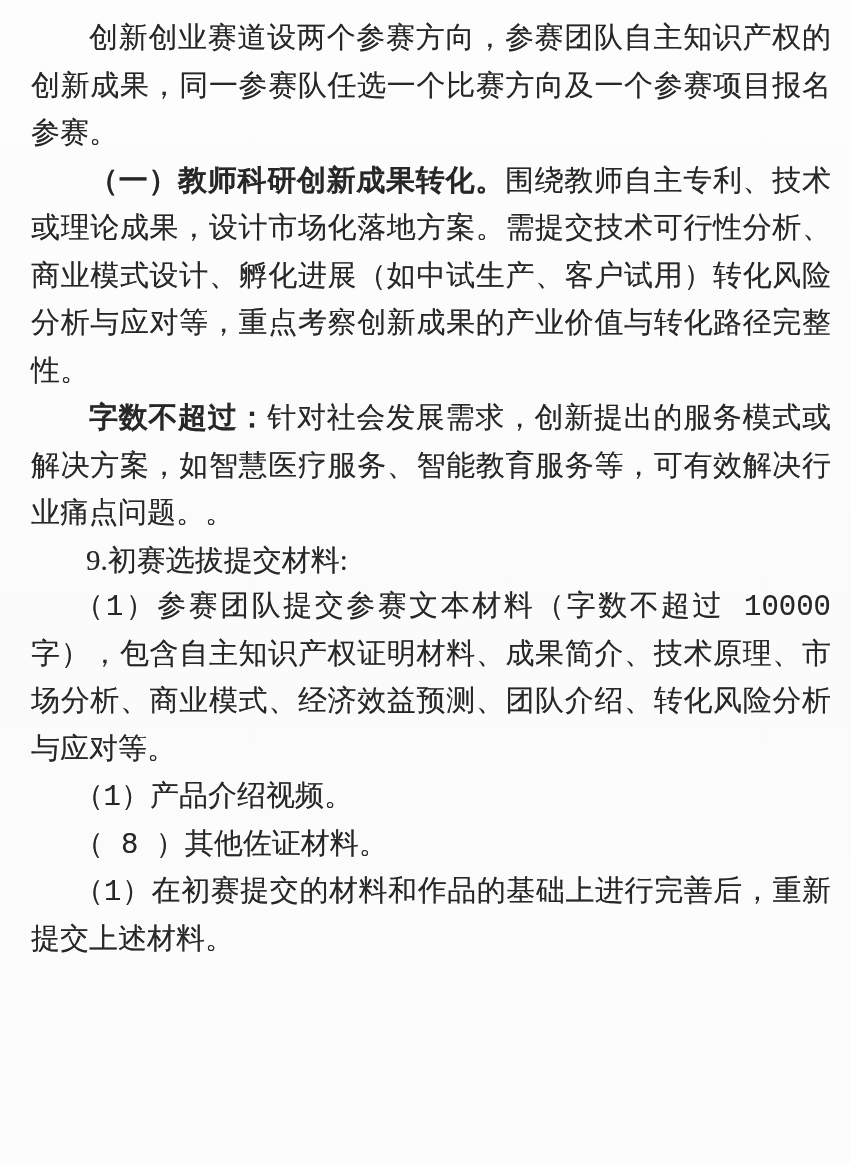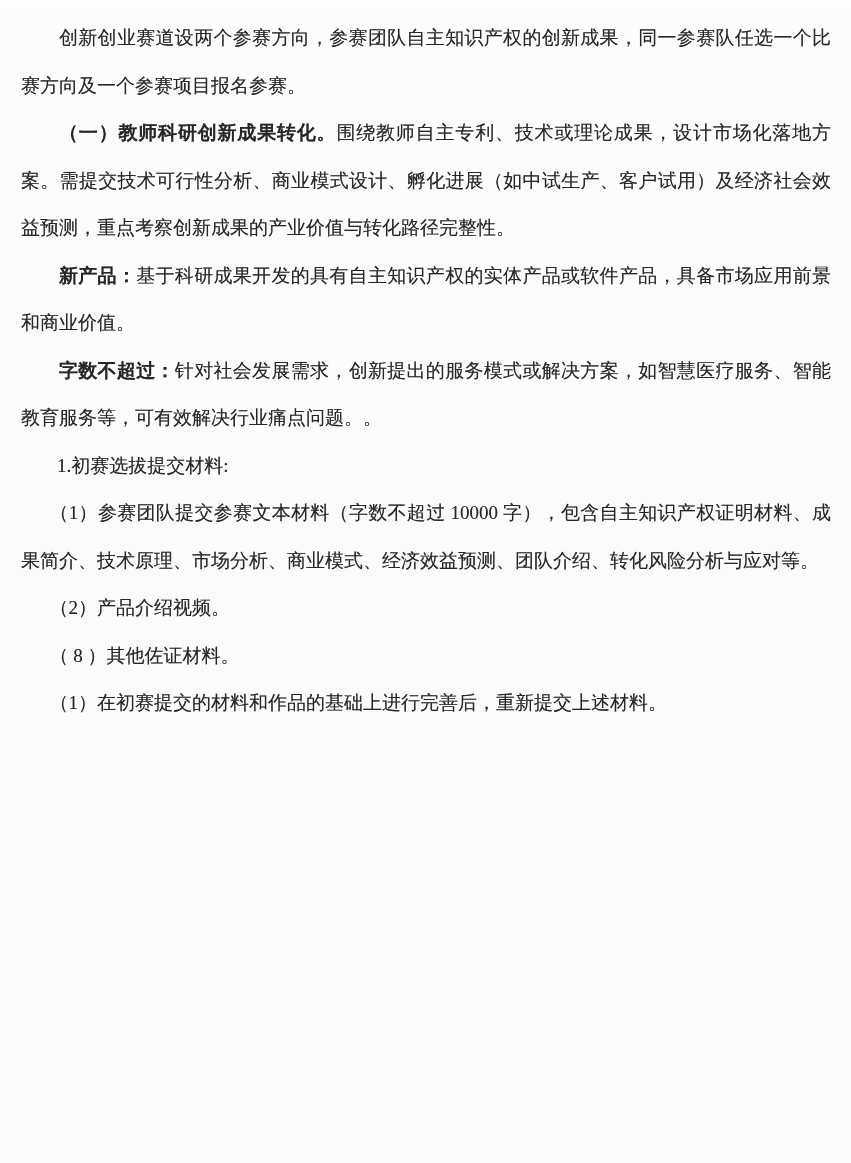--- a/index.html
+++ b/index.html
@@ -6,63 +6,63 @@
     margin: 0;
     padding: 0;
     background: #fcfcfc;
   }
   .page {
     position: relative;
     box-sizing: border-box;
     width: 851px;
     height: 1163px;
     background: linear-gradient(180deg, #fdfdfd 0%, #fbfbfb 55%, #fcfcfc 100%);
-    padding: 14px 20px 0 21px;
+    padding: 14px 20px 0 31px;
     overflow: hidden;
     font-family: "Liberation Serif", "DejaVu Serif", serif;
-    font-size: 19px;
+    font-size: 29px;
     line-height: 47.5px;
     color: #272727;
     text-shadow: 0 0 0.6px rgba(45,45,45,0.45);
     text-align: justify;
     text-justify: inter-ideograph;
   }
   .page p {
     margin: 0;
     text-indent: 2em;
   }
   .page p.paren-item {
     text-indent: 1.5em;
+    font-family: Liberation Mono, monospace;
   }
   .page p.num-item {
     text-indent: 1.9em;
   }
   .lead {
     font-weight: 700;
     margin-top: 14px;
   }
 </style>
 </head>
 <body>
 
 <div class="page">
 
   <p><span class="lead"></span><span>创新创业赛道设两个参赛方向，参赛团队自主知识产权的创新成果，同一参赛队任选一个比赛方向及一个参赛项目报名参赛。</span></p>
 
-  <p><span class="lead">（一）教师科研创新成果转化。</span><span>围绕教师自主专利、技术或理论成果，设计市场化落地方案。需提交技术可行性分析、商业模式设计、孵化进展（如中试生产、客户试用）及经济社会效益预测，重点考察创新成果的产业价值与转化路径完整性。</span></p>
+  <p><span class="lead">（一）教师科研创新成果转化。</span><span>围绕教师自主专利、技术或理论成果，设计市场化落地方案。需提交技术可行性分析、商业模式设计、孵化进展（如中试生产、客户试用）转化风险分析与应对等，重点考察创新成果的产业价值与转化路径完整性。</span></p>
 
 
-  <p><span class="lead">新产品：</span><span>基于科研成果开发的具有自主知识产权的实体产品或软件产品，具备市场应用前景和商业价值。</span></p>
 
   <p><span class="lead">字数不超过：</span><span>针对社会发展需求，创新提出的服务模式或解决方案，如智慧医疗服务、智能教育服务等，可有效解决行业痛点问题。。</span></p>
 
-  <p class="num-item"><span>1.初赛选拔提交材料:</span></p>
+  <p class="num-item"><span>9.初赛选拔提交材料:</span></p>
 
   <p class="paren-item"><span>（1）参赛团队提交参赛文本材料（字数不超过 10000 字），包含自主知识产权证明材料、成果简介、技术原理、市场分析、商业模式、经济效益预测、团队介绍、转化风险分析与应对等。</span></p>
 
-  <p class="paren-item"><span>（2）产品介绍视频。</span></p>
+  <p class="paren-item"><span>（1）产品介绍视频。</span></p>
 
   <p class="paren-item"><span>（ 8 ）其他佐证材料。</span></p>
 
 
   <p class="paren-item"><span>（1）在初赛提交的材料和作品的基础上进行完善后，重新提交上述材料。</span></p>
 
 </div>
 
 </body></html>

